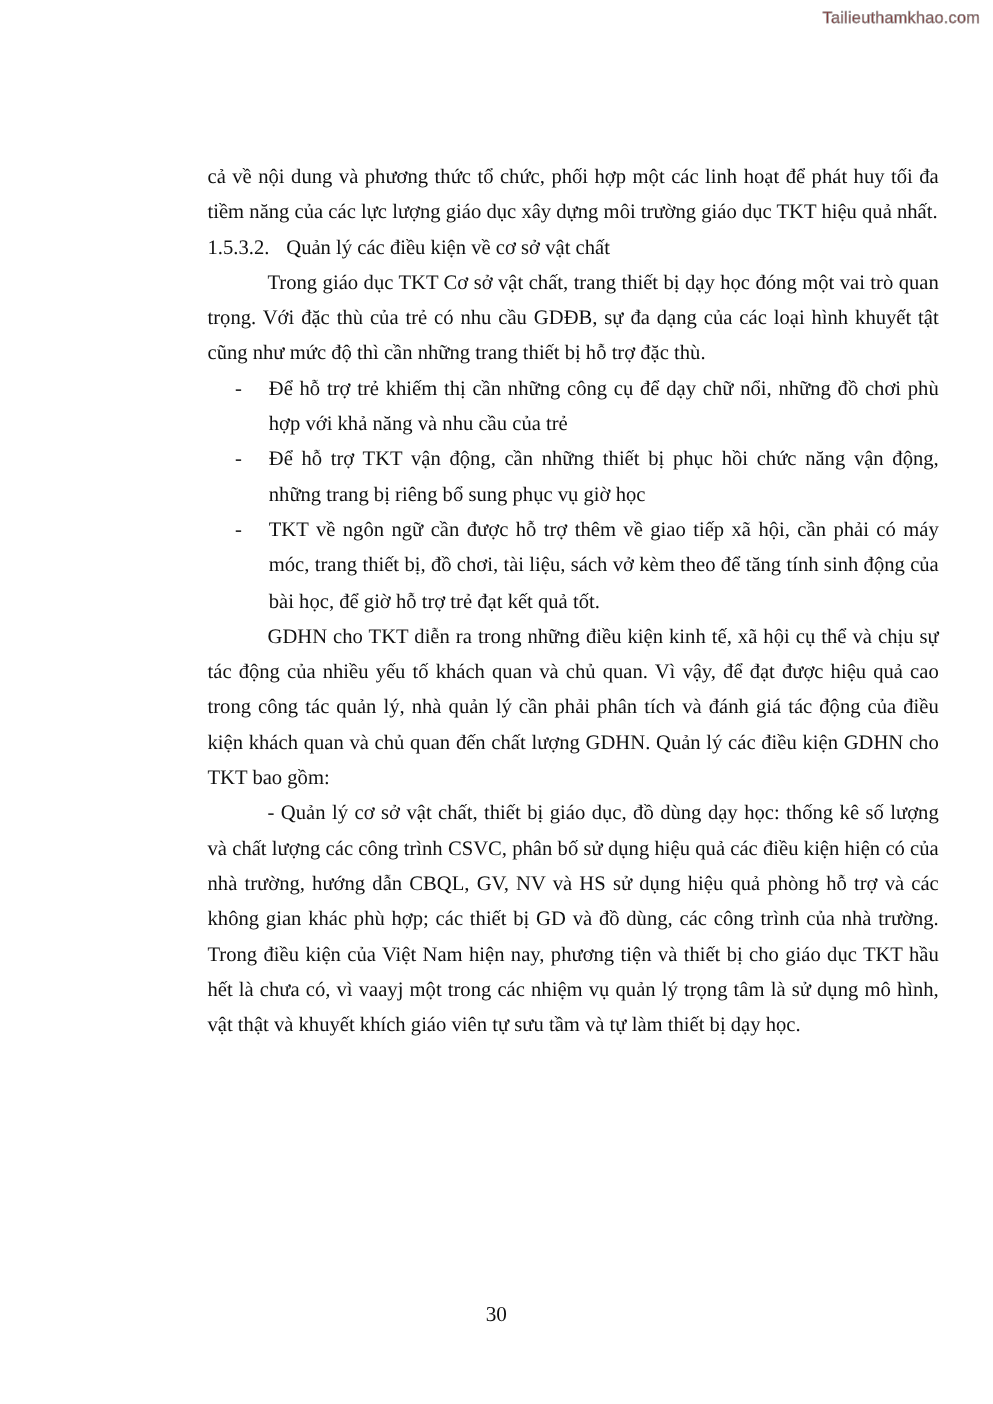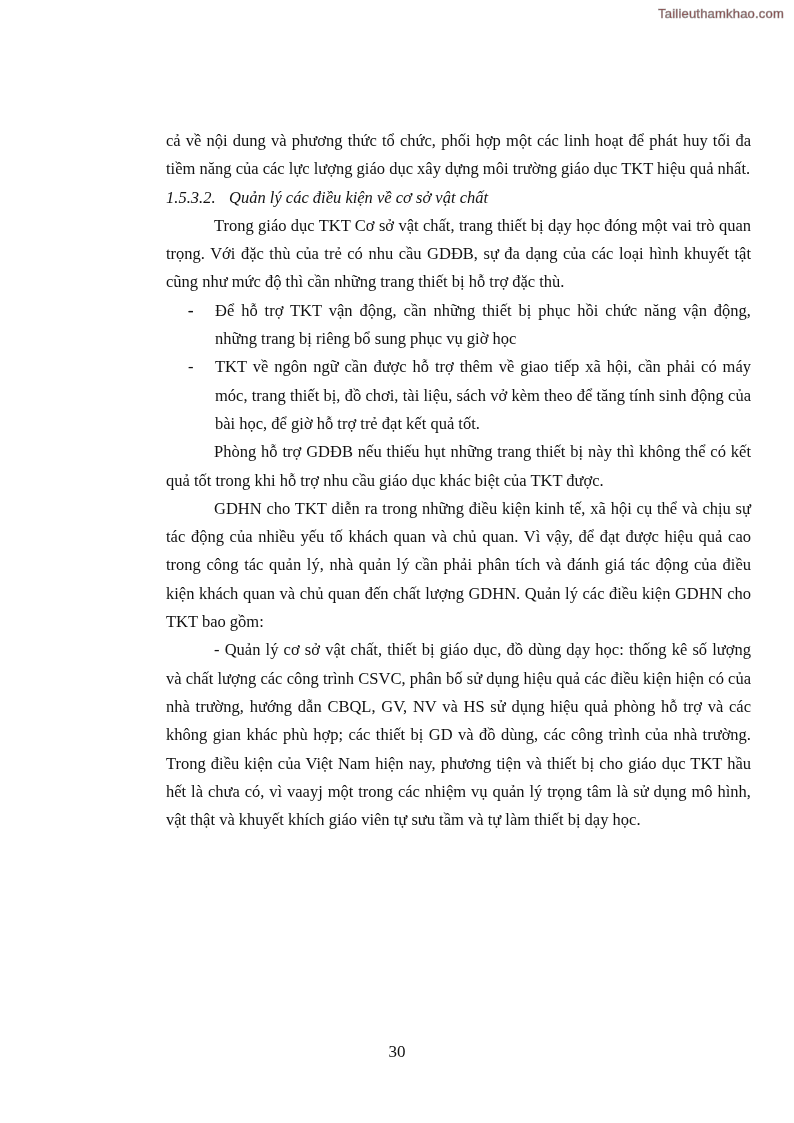--- a/index.html
+++ b/index.html
@@ -35,21 +35,20 @@
     .line-block {
       font-size: 16.5px;
       line-height: 28.3px;
       text-align: justify;
       margin: 0;
     }
     .indent {
       text-indent: 48px;
     }
     .heading {
-      font-style: italic;
       font-size: 16.5px;
       line-height: 28.3px;
       margin: 0;
       white-space: pre;
     }
     .heading .num {
       display: inline-block;
       width: 63px;
     }
     .bullet {
@@ -86,32 +85,32 @@
   <p class="line-block">cả về nội dung và phương thức tổ chức, phối hợp một các linh hoạt để phát huy tối đa tiềm năng của các lực lượng giáo dục xây dựng môi trường giáo dục TKT  hiệu quả nhất.</p>
 
   <p class="heading"><span class="num">1.5.3.2.</span><span>Quản lý các điều kiện về cơ sở vật chất</span></p>
 
   <p class="line-block indent">Trong giáo dục TKT Cơ sở vật chất, trang thiết bị dạy học đóng một vai trò quan trọng. Với đặc thù của trẻ có nhu cầu GDĐB, sự đa dạng của các loại hình khuyết tật cũng như mức độ thì cần những trang thiết bị hỗ trợ đặc thù.</p>
 
 
   <div>
     <p class="bullet">
       <span class="dash">-</span>
+      <span>Để hỗ trợ trẻ khiếm thị cần những công cụ để dạy chữ nổi, những đồ chơi phù hợp với khả năng và nhu cầu của trẻ</span>
     </p>
     <p class="bullet">
       <span class="dash">-</span>
       <span>Để hỗ trợ TKT vận động, cần những thiết bị phục hồi chức năng vận động, những trang bị riêng bổ sung phục vụ giờ học</span>
     </p>
     <p class="bullet">
       <span class="dash">-</span>
       <span>TKT về ngôn ngữ cần được hỗ trợ thêm về giao tiếp xã hội, cần phải có máy móc, trang thiết bị, đồ chơi, tài liệu, sách vở kèm theo để tăng tính sinh động của bài học, để giờ hỗ trợ trẻ đạt kết quả tốt.</span>
     </p>
   </div>
 
-  <p class="line-block indent">Phòng hỗ trợ GDĐB nếu thiếu hụt những trang thiết bị này thì không thể có kết quả tốt trong khi hỗ trợ nhu cầu giáo dục khác biệt của TKT được.</p>
 
   <p class="line-block indent">GDHN cho TKT diễn ra trong những điều kiện kinh tế, xã hội cụ thể và chịu sự tác động của nhiều yếu tố khách quan và chủ quan. Vì vậy, để đạt được hiệu quả cao trong công tác quản lý, nhà quản lý cần phải phân tích và đánh giá tác động của điều kiện khách quan và chủ quan đến chất lượng GDHN. Quản lý các điều kiện GDHN cho TKT bao gồm:</p>
 
   <p class="line-block sub-dash-para">-  Quản lý cơ sở vật chất, thiết bị giáo dục, đồ dùng dạy học: thống kê số lượng và chất lượng các công trình CSVC, phân bố sử dụng hiệu quả các điều kiện hiện có của nhà trường, hướng dẫn CBQL, GV, NV và HS sử dụng hiệu quả phòng hỗ trợ và các không gian khác phù hợp; các thiết bị GD và đồ dùng, các công trình của nhà trường. Trong điều kiện của Việt Nam hiện nay, phương tiện và thiết bị cho giáo dục TKT hầu hết là chưa có, vì vaayj một trong các nhiệm vụ quản lý trọng tâm là sử dụng mô hình, vật thật và khuyết khích giáo viên tự sưu tầm và tự làm thiết bị dạy học.</p>
 
 </div>
 
 <div class="page-number">30</div>
 
 </body></html>

